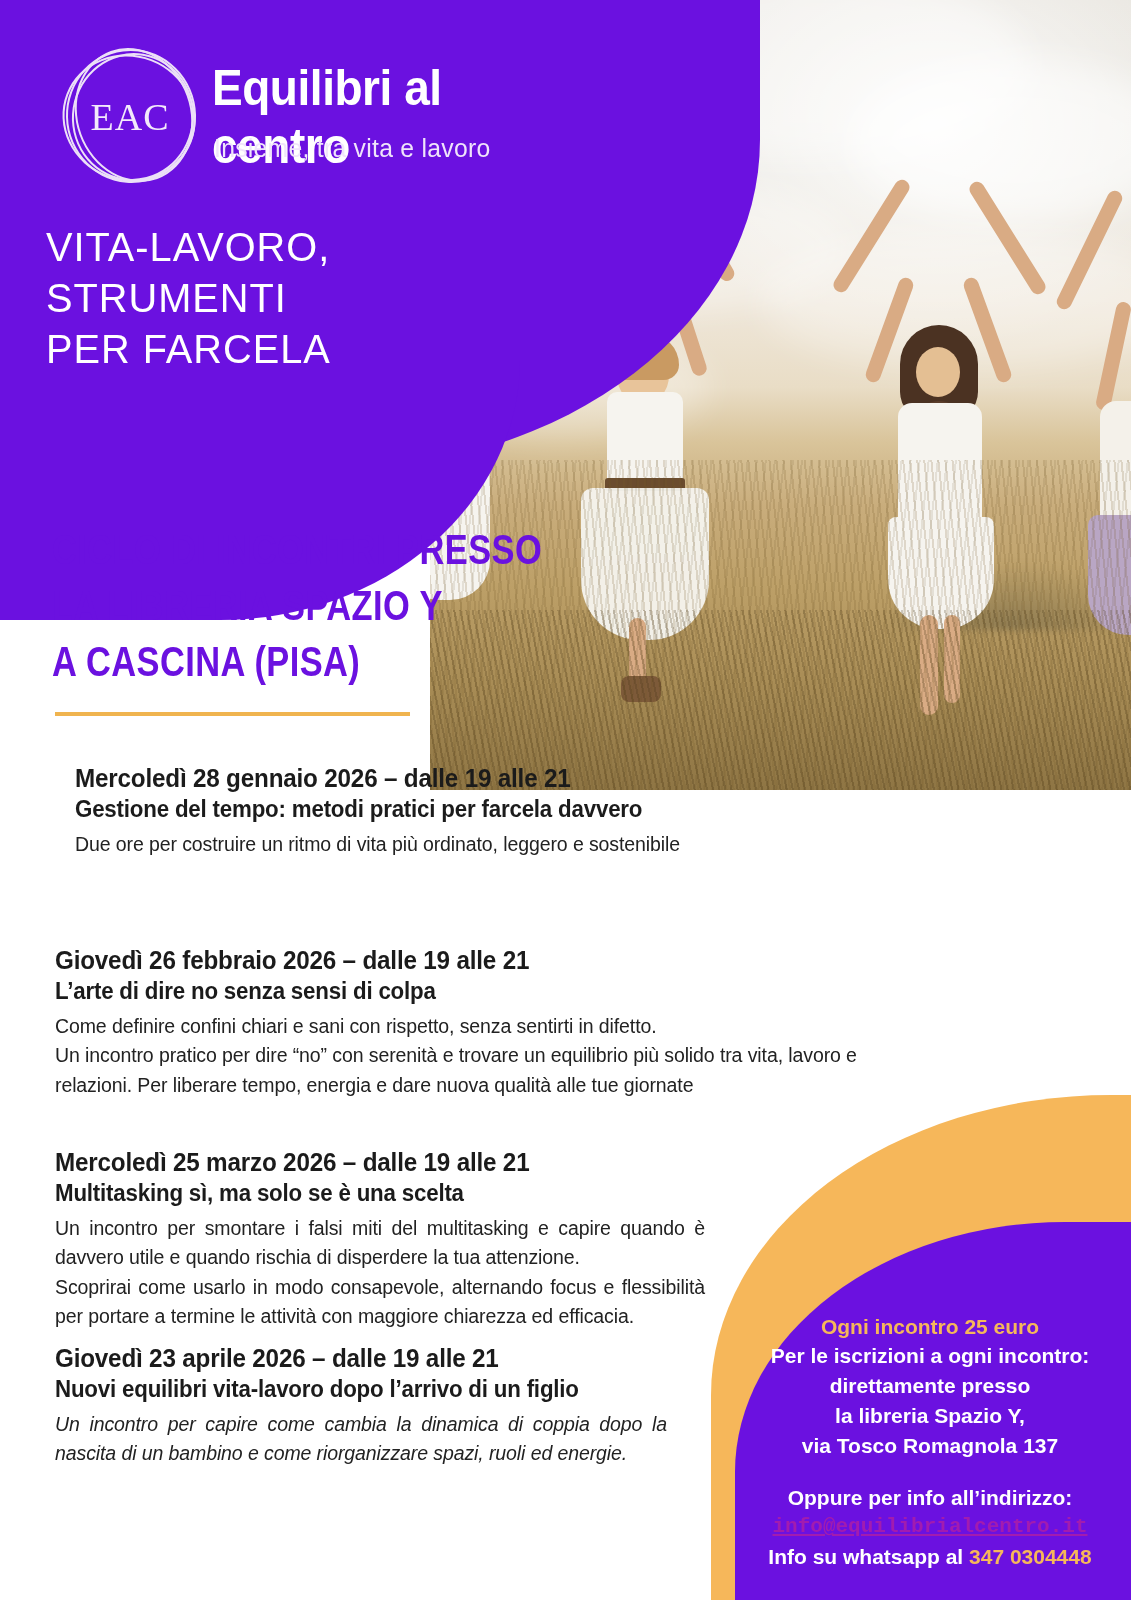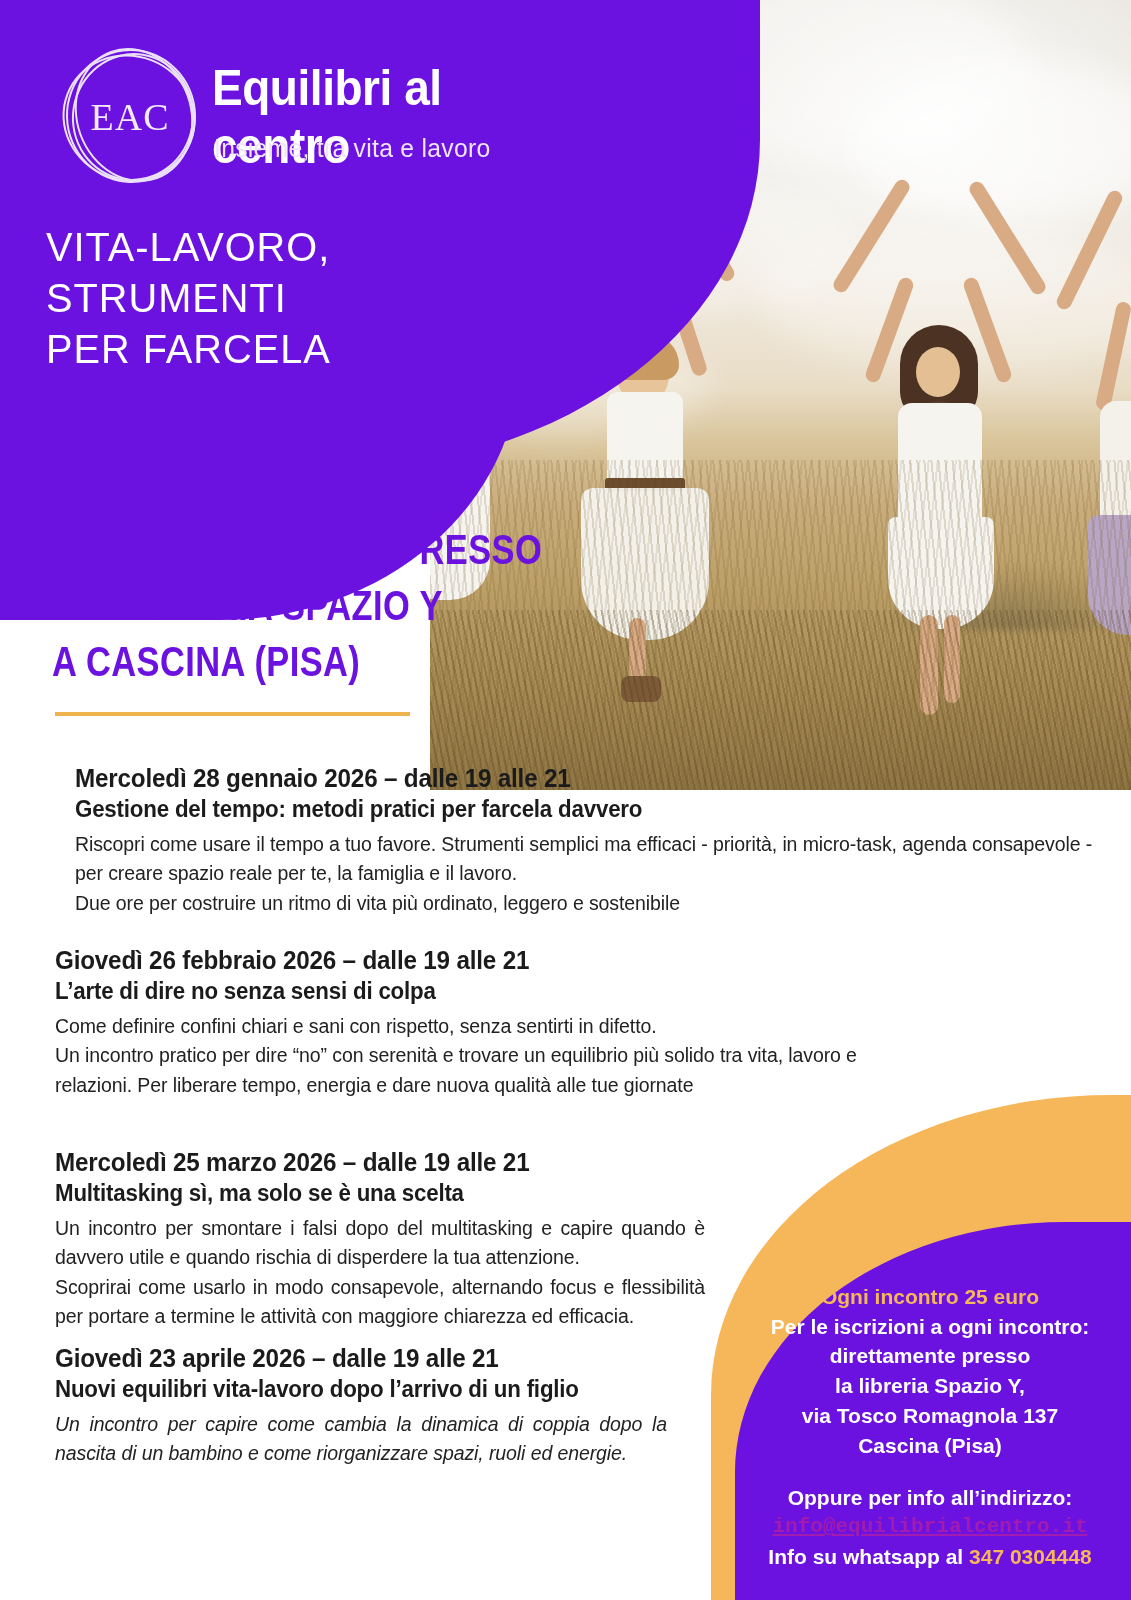--- a/index.html
+++ b/index.html
@@ -270,39 +270,38 @@
     <div>A CASCINA (PISA)</div>
   </div>
   <div class="rule"></div>
 
   <div class="events">
 
     <div class="event ev1">
       <div class="ev-date">Mercoledì 28 gennaio 2026 – dalle 19 alle 21</div>
       <div class="ev-sub">Gestione del tempo: metodi pratici per farcela davvero</div>
       <div class="ev-body">
-        <div>Riscopri come usare il tempo a tuo favore. Strumenti semplici ma efficaci - priorità, in micro-task, agenda consapevole - per creare spazio reale per te, la famiglia e il lavoro.</div>
         <div>Due ore per costruire un ritmo di vita più ordinato, leggero e sostenibile</div>
       </div>
     </div>
 
     <div class="event ev2">
       <div class="ev-date">Giovedì 26 febbraio 2026 – dalle 19 alle 21</div>
       <div class="ev-sub">L’arte di dire no senza sensi di colpa</div>
       <div class="ev-body">
         <div>Come definire confini chiari e sani con rispetto, senza sentirti in difetto.</div>
         <div>Un incontro pratico per dire “no” con serenità e trovare un equilibrio più solido tra vita, lavoro e relazioni. Per liberare tempo, energia e dare nuova qualità alle tue giornate</div>
       </div>
     </div>
 
     <div class="event ev3">
       <div class="ev-date">Mercoledì 25 marzo 2026 – dalle 19 alle 21</div>
       <div class="ev-sub">Multitasking sì, ma solo se è una scelta</div>
       <div class="ev-body">
-        <div>Un incontro per smontare i falsi dopo del multitasking e capire quando è davvero utile e quando rischia di disperdere la tua attenzione.</div>
+        <div>Un incontro per smontare i falsi miti del multitasking e capire quando è davvero utile e quando rischia di disperdere la tua attenzione.</div>
         <div>Scoprirai come usarlo in modo consapevole, alternando focus e flessibilità per portare a termine le attività con maggiore chiarezza ed efficacia.</div>
       </div>
     </div>
 
     <div class="event ev4">
       <div class="ev-date">Giovedì 23 aprile 2026 – dalle 19 alle 21</div>
       <div class="ev-sub">Nuovi equilibri vita-lavoro dopo l’arrivo di un figlio</div>
       <div class="ev-body">
         <div>Un incontro per capire come cambia la dinamica di coppia dopo la nascita di un bambino e come riorganizzare spazi, ruoli ed energie.</div>
       </div>
@@ -313,20 +312,19 @@
   <div class="orange-bottom"></div>
   <div class="purple-bottom"></div>
 
 
   <div class="contact">
     <div class="accent-orange">Ogni incontro 25 euro</div>
     <div>Per le iscrizioni a ogni incontro:</div>
     <div>direttamente presso</div>
     <div>la libreria Spazio Y,</div>
     <div>via Tosco Romagnola 137</div>
-    <div>Cascina (Pisa)</div>
     <div class="spacer"></div>
     <div>Oppure per info all’indirizzo:</div>
     <a class="mail" href="#">info@equilibrialcentro.it</a>
     <div><span>Info su whatsapp al </span><span class="accent-orange">347 0304448</span></div>
   </div>
 
 </div>
 
 </body></html>

